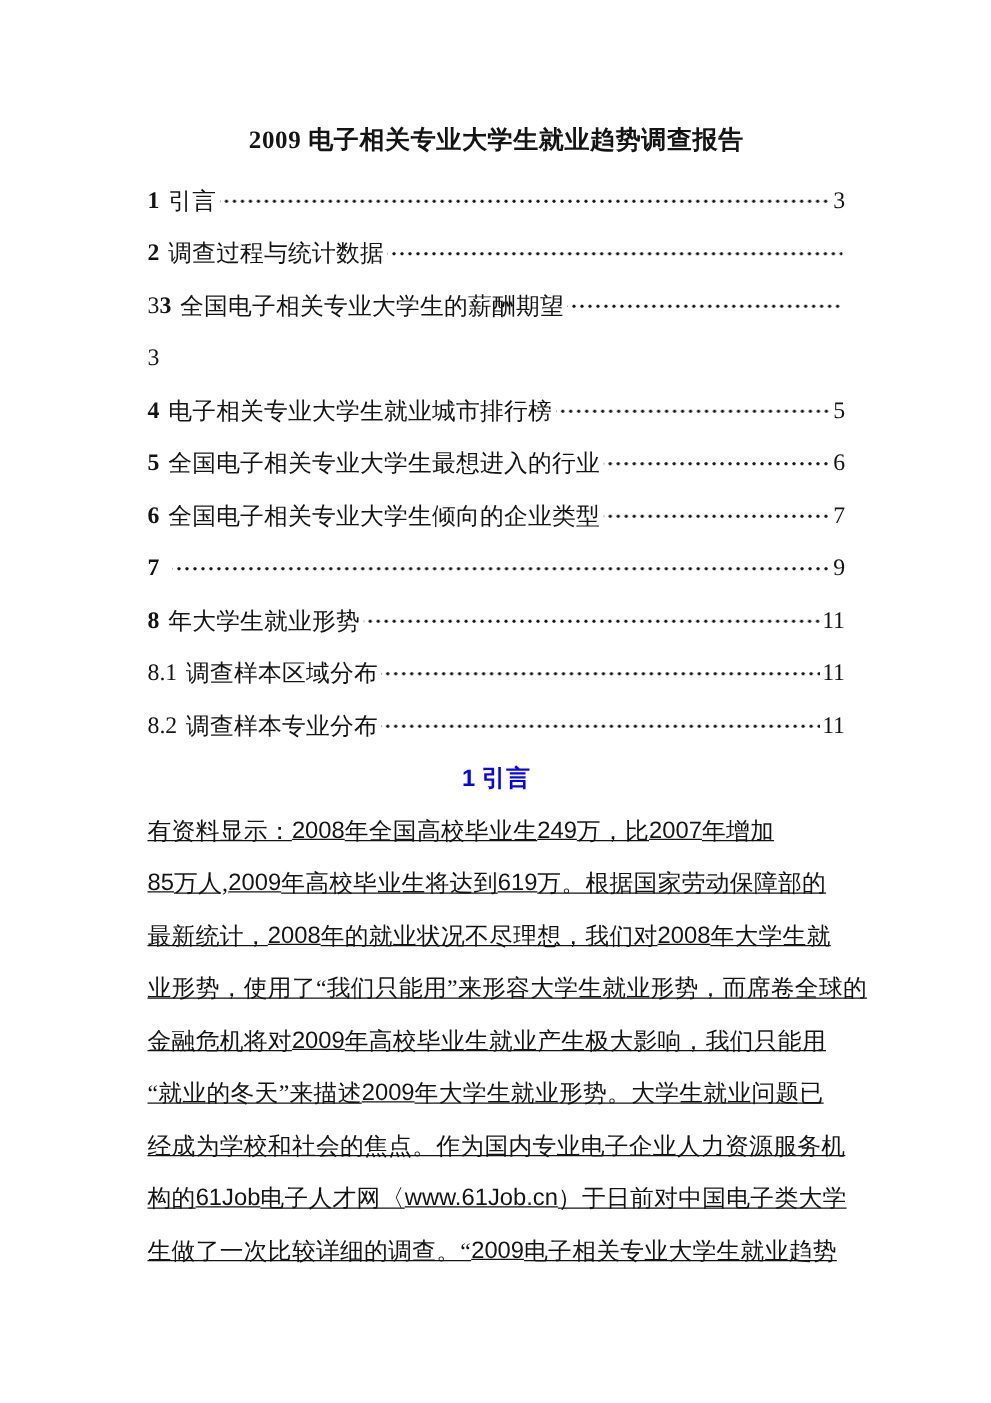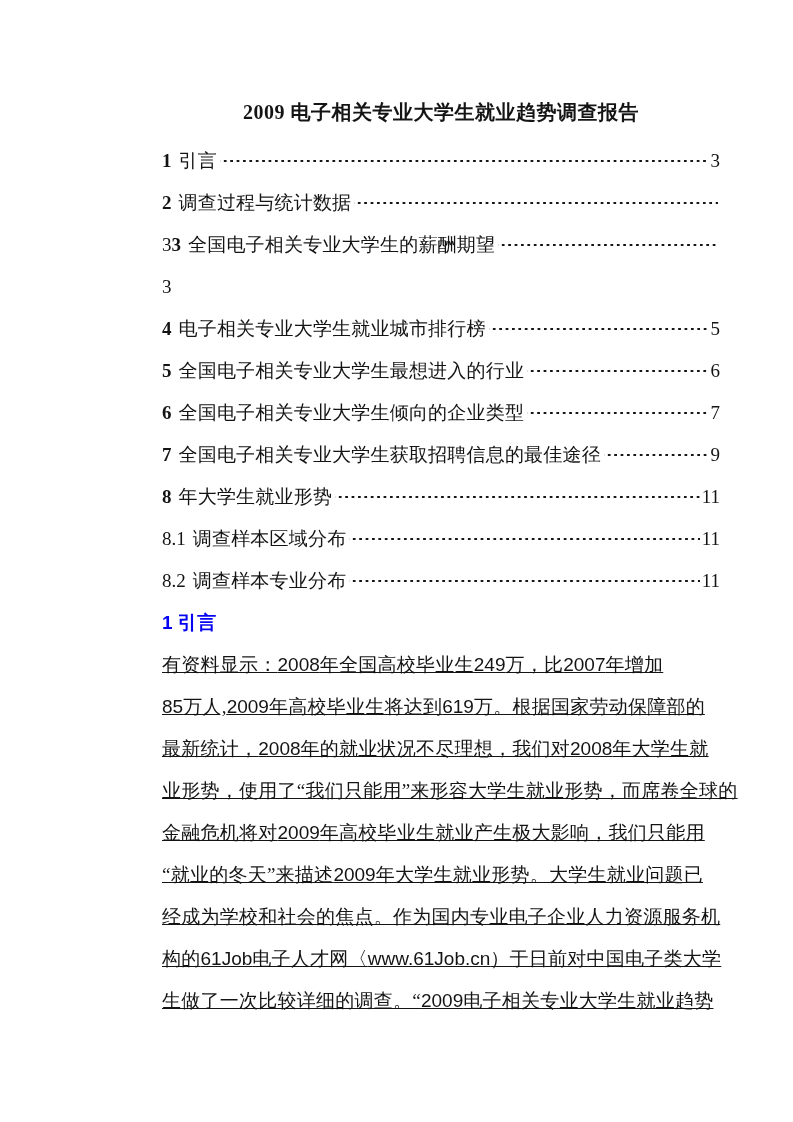--- a/index.html
+++ b/index.html
@@ -15,21 +15,20 @@
     background: #ffffff;
     overflow: hidden;
     font-family: "Liberation Serif", "DejaVu Serif", serif;
     color: #141414;
   }
   .content {
     position: absolute;
     left: 118px;
     top: 98px;
     width: 558px;
-    margin-left: 44px;
   }
   .doc-title {
     font-size: 20px;
     font-weight: 700;
     text-align: center;
     line-height: 28px;
     letter-spacing: 0.5px;
     margin-bottom: 14px;
     white-space: nowrap;
   }
@@ -50,21 +49,21 @@
     align-self: stretch;
     min-width: 6px;
     margin: 0 2px 0 3px;
     background-image: radial-gradient(circle, #161616 1.15px, rgba(0,0,0,0) 1.5px);
     background-size: 6.4px 42px;
     background-position: 2px center;
     background-repeat: repeat-x;
   }
   .page-num { font-weight: 400; }
   .section-heading {
-    justify-content: flex-start;
+    justify-content: center;
     font-weight: 700;
     letter-spacing: 0.5px;
   }
   .body-line {
     letter-spacing: 0.25px;
     text-decoration: underline;
   }
   .latin {
     font-family: "Liberation Sans", "DejaVu Sans", sans-serif;
     letter-spacing: 0;
@@ -111,21 +110,20 @@
           <span class="page-num">6</span>
         </div>
         <div class="row toc-row">
           <span class="num bold">6</span>
           <span class="label">全国电子相关专业大学生倾向的企业类型</span>
           <span class="leader"></span>
           <span class="page-num">7</span>
         </div>
         <div class="row toc-row">
           <span class="num bold">7</span>
-          <span class="label">全国电子相关专业大学生获取招聘信息的最佳途径</span>
           <span class="leader"></span>
           <span class="page-num">9</span>
         </div>
         <div class="row toc-row">
           <span class="num bold">8</span>
           <span class="label">年大学生就业形势</span>
           <span class="leader"></span>
           <span class="page-num">11</span>
         </div>
         <div class="row toc-row">

